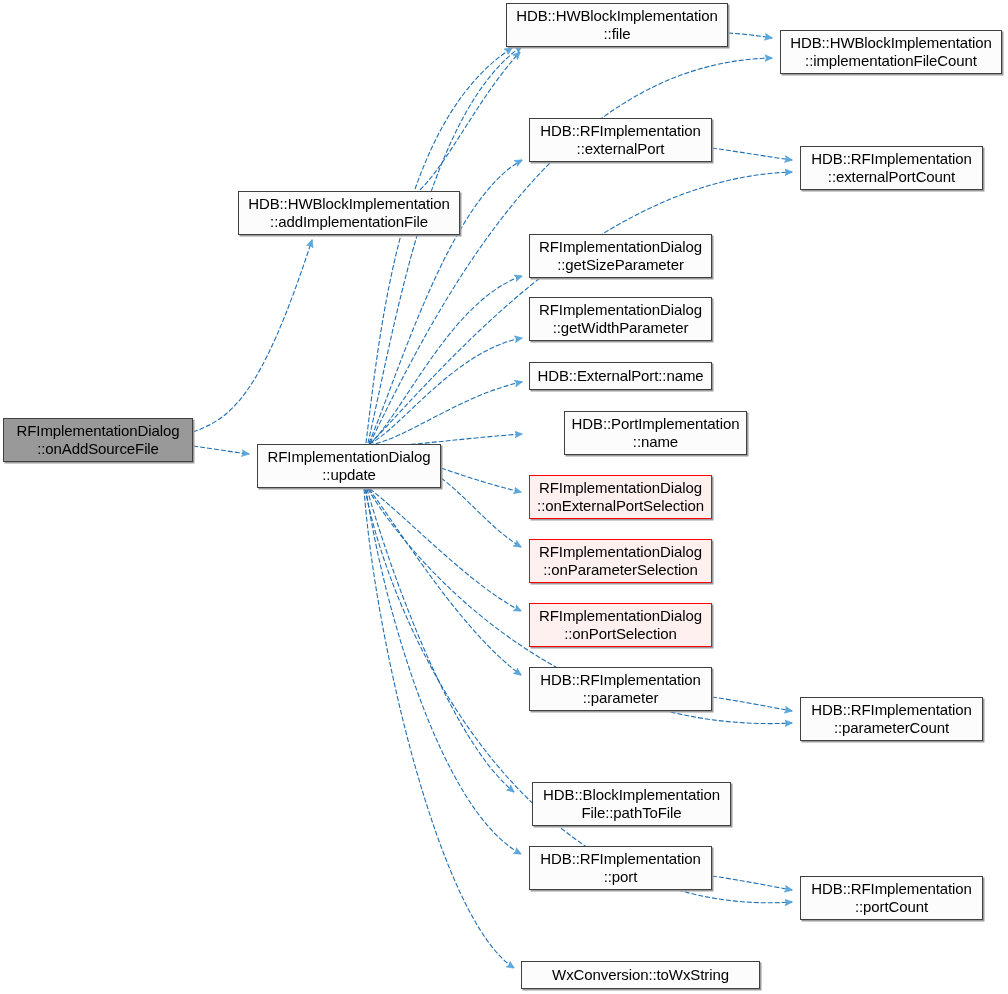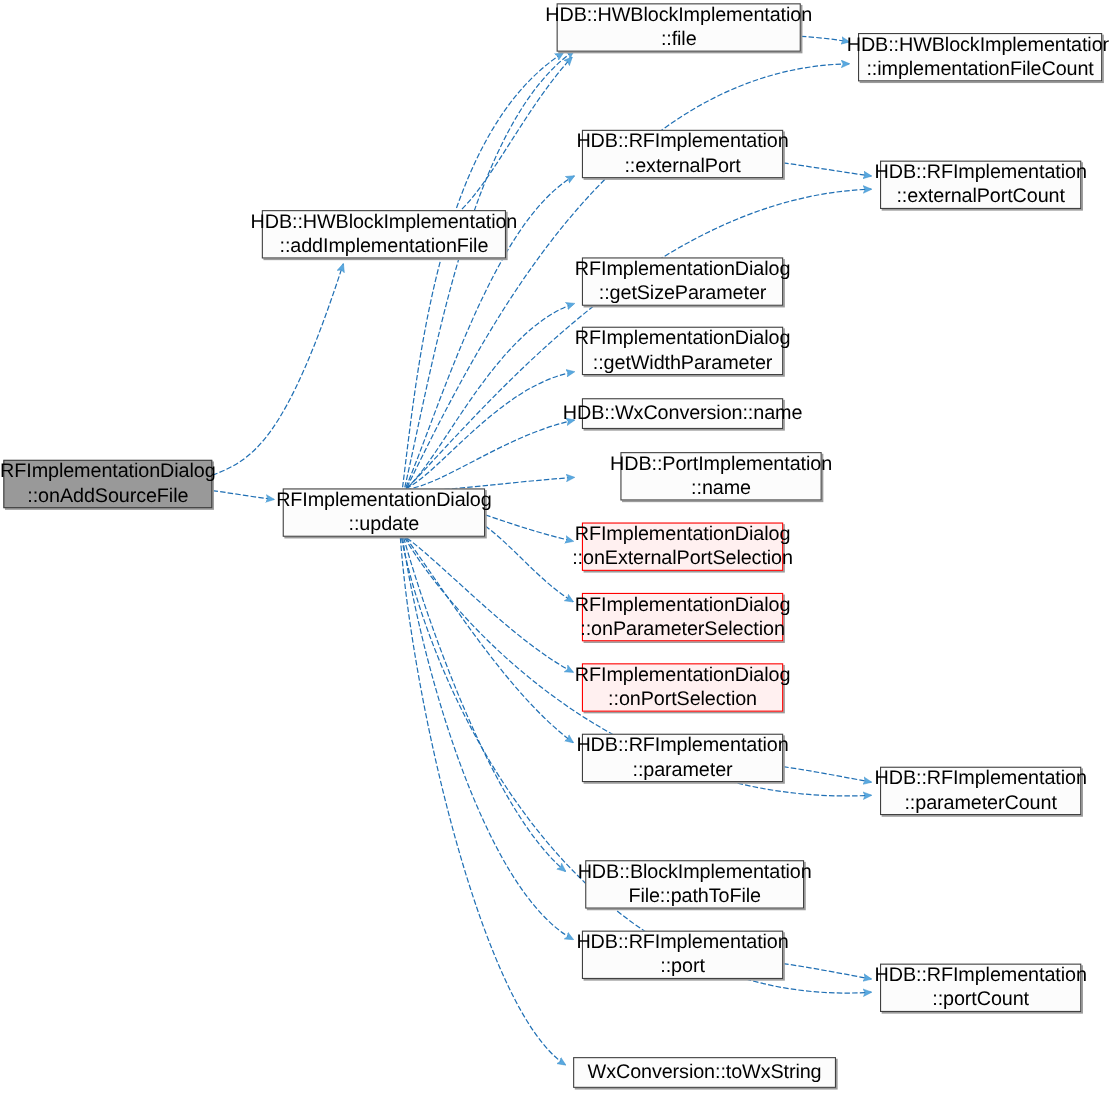--- a/index.html
+++ b/index.html
@@ -25,21 +25,21 @@
     width: 1008px;
     height: 994px;
   }
   .node-box {
     position: absolute;
     box-sizing: border-box;
     display: flex;
     align-items: center;
     justify-content: center;
     text-align: center;
-    font-size: 18px;
+    font-size: 15px;
     line-height: 1.22;
     color: #000000;
     letter-spacing: -0.1px;
     white-space: pre-line;
     border: 1px solid #404040;
     background: #fcfcfc;
     box-shadow: 1.5px 1.5px 0 0 #9b9b9b;
   }
   .node-box.style-current {
     background: #999999;
@@ -106,21 +106,21 @@
       <div class="node-box" style="left: 780px; top: 30px; width: 222px; height: 44px;"><span class="node-label">HDB::HWBlockImplementation
 ::implementationFileCount</span></div>
       <div class="node-box" style="left: 529px; top: 118px; width: 183px; height: 44px;"><span class="node-label">HDB::RFImplementation
 ::externalPort</span></div>
       <div class="node-box" style="left: 800px; top: 146px; width: 183px; height: 44px;"><span class="node-label">HDB::RFImplementation
 ::externalPortCount</span></div>
       <div class="node-box" style="left: 529px; top: 234px; width: 183px; height: 44px;"><span class="node-label">RFImplementationDialog
 ::getSizeParameter</span></div>
       <div class="node-box" style="left: 529px; top: 297px; width: 183px; height: 44px;"><span class="node-label">RFImplementationDialog
 ::getWidthParameter</span></div>
-      <div class="node-box" style="left: 529px; top: 362px; width: 183px; height: 28px;"><span class="node-label">HDB::WxConversion::name</span></div>
+      <div class="node-box" style="left: 529px; top: 362px; width: 183px; height: 28px;"><span class="node-label">HDB::ExternalPort::name</span></div>
       <div class="node-box" style="left: 529px; top: 411px; width: 183px; height: 44px; margin-left: 35px;"><span class="node-label">HDB::PortImplementation
 ::name</span></div>
       <div class="node-box style-highlight" style="left: 529px; top: 475px; width: 183px; height: 44px;"><span class="node-label">RFImplementationDialog
 ::onExternalPortSelection</span></div>
       <div class="node-box style-highlight" style="left: 529px; top: 539px; width: 183px; height: 44px;"><span class="node-label">RFImplementationDialog
 ::onParameterSelection</span></div>
       <div class="node-box style-highlight" style="left: 529px; top: 603px; width: 183px; height: 44px;"><span class="node-label">RFImplementationDialog
 ::onPortSelection</span></div>
       <div class="node-box" style="left: 529px; top: 667px; width: 183px; height: 44px;"><span class="node-label">HDB::RFImplementation
 ::parameter</span></div>

